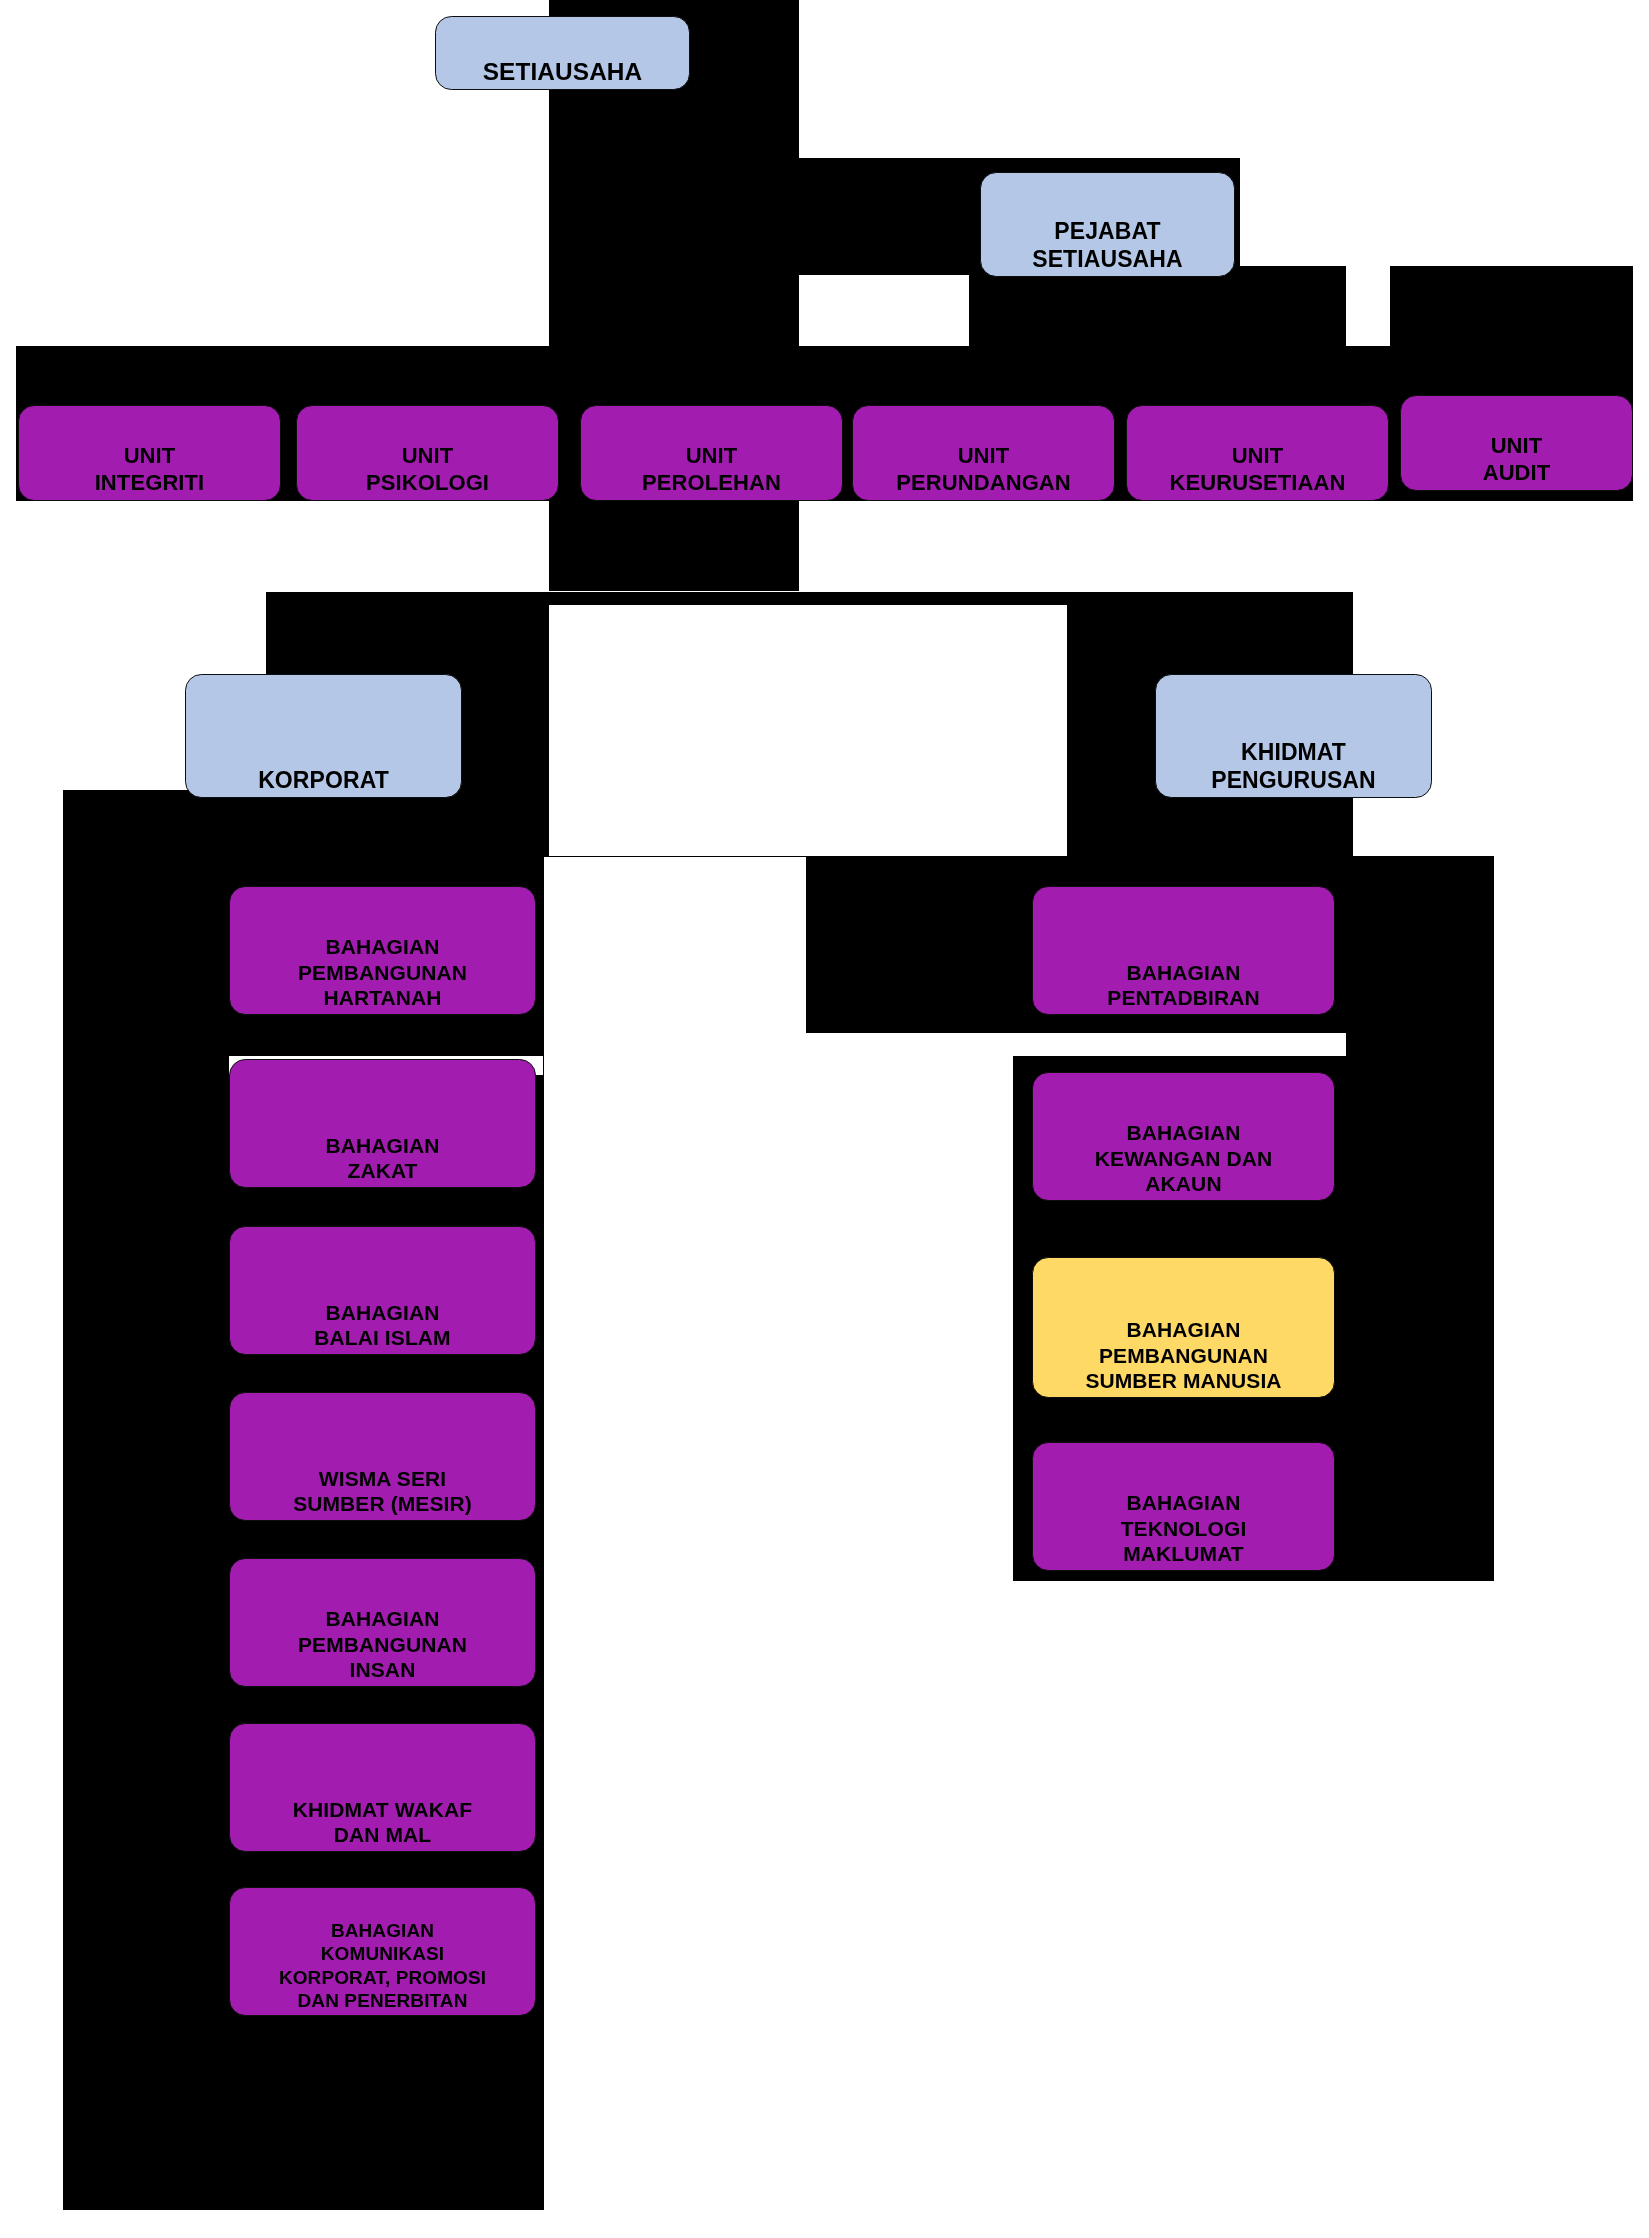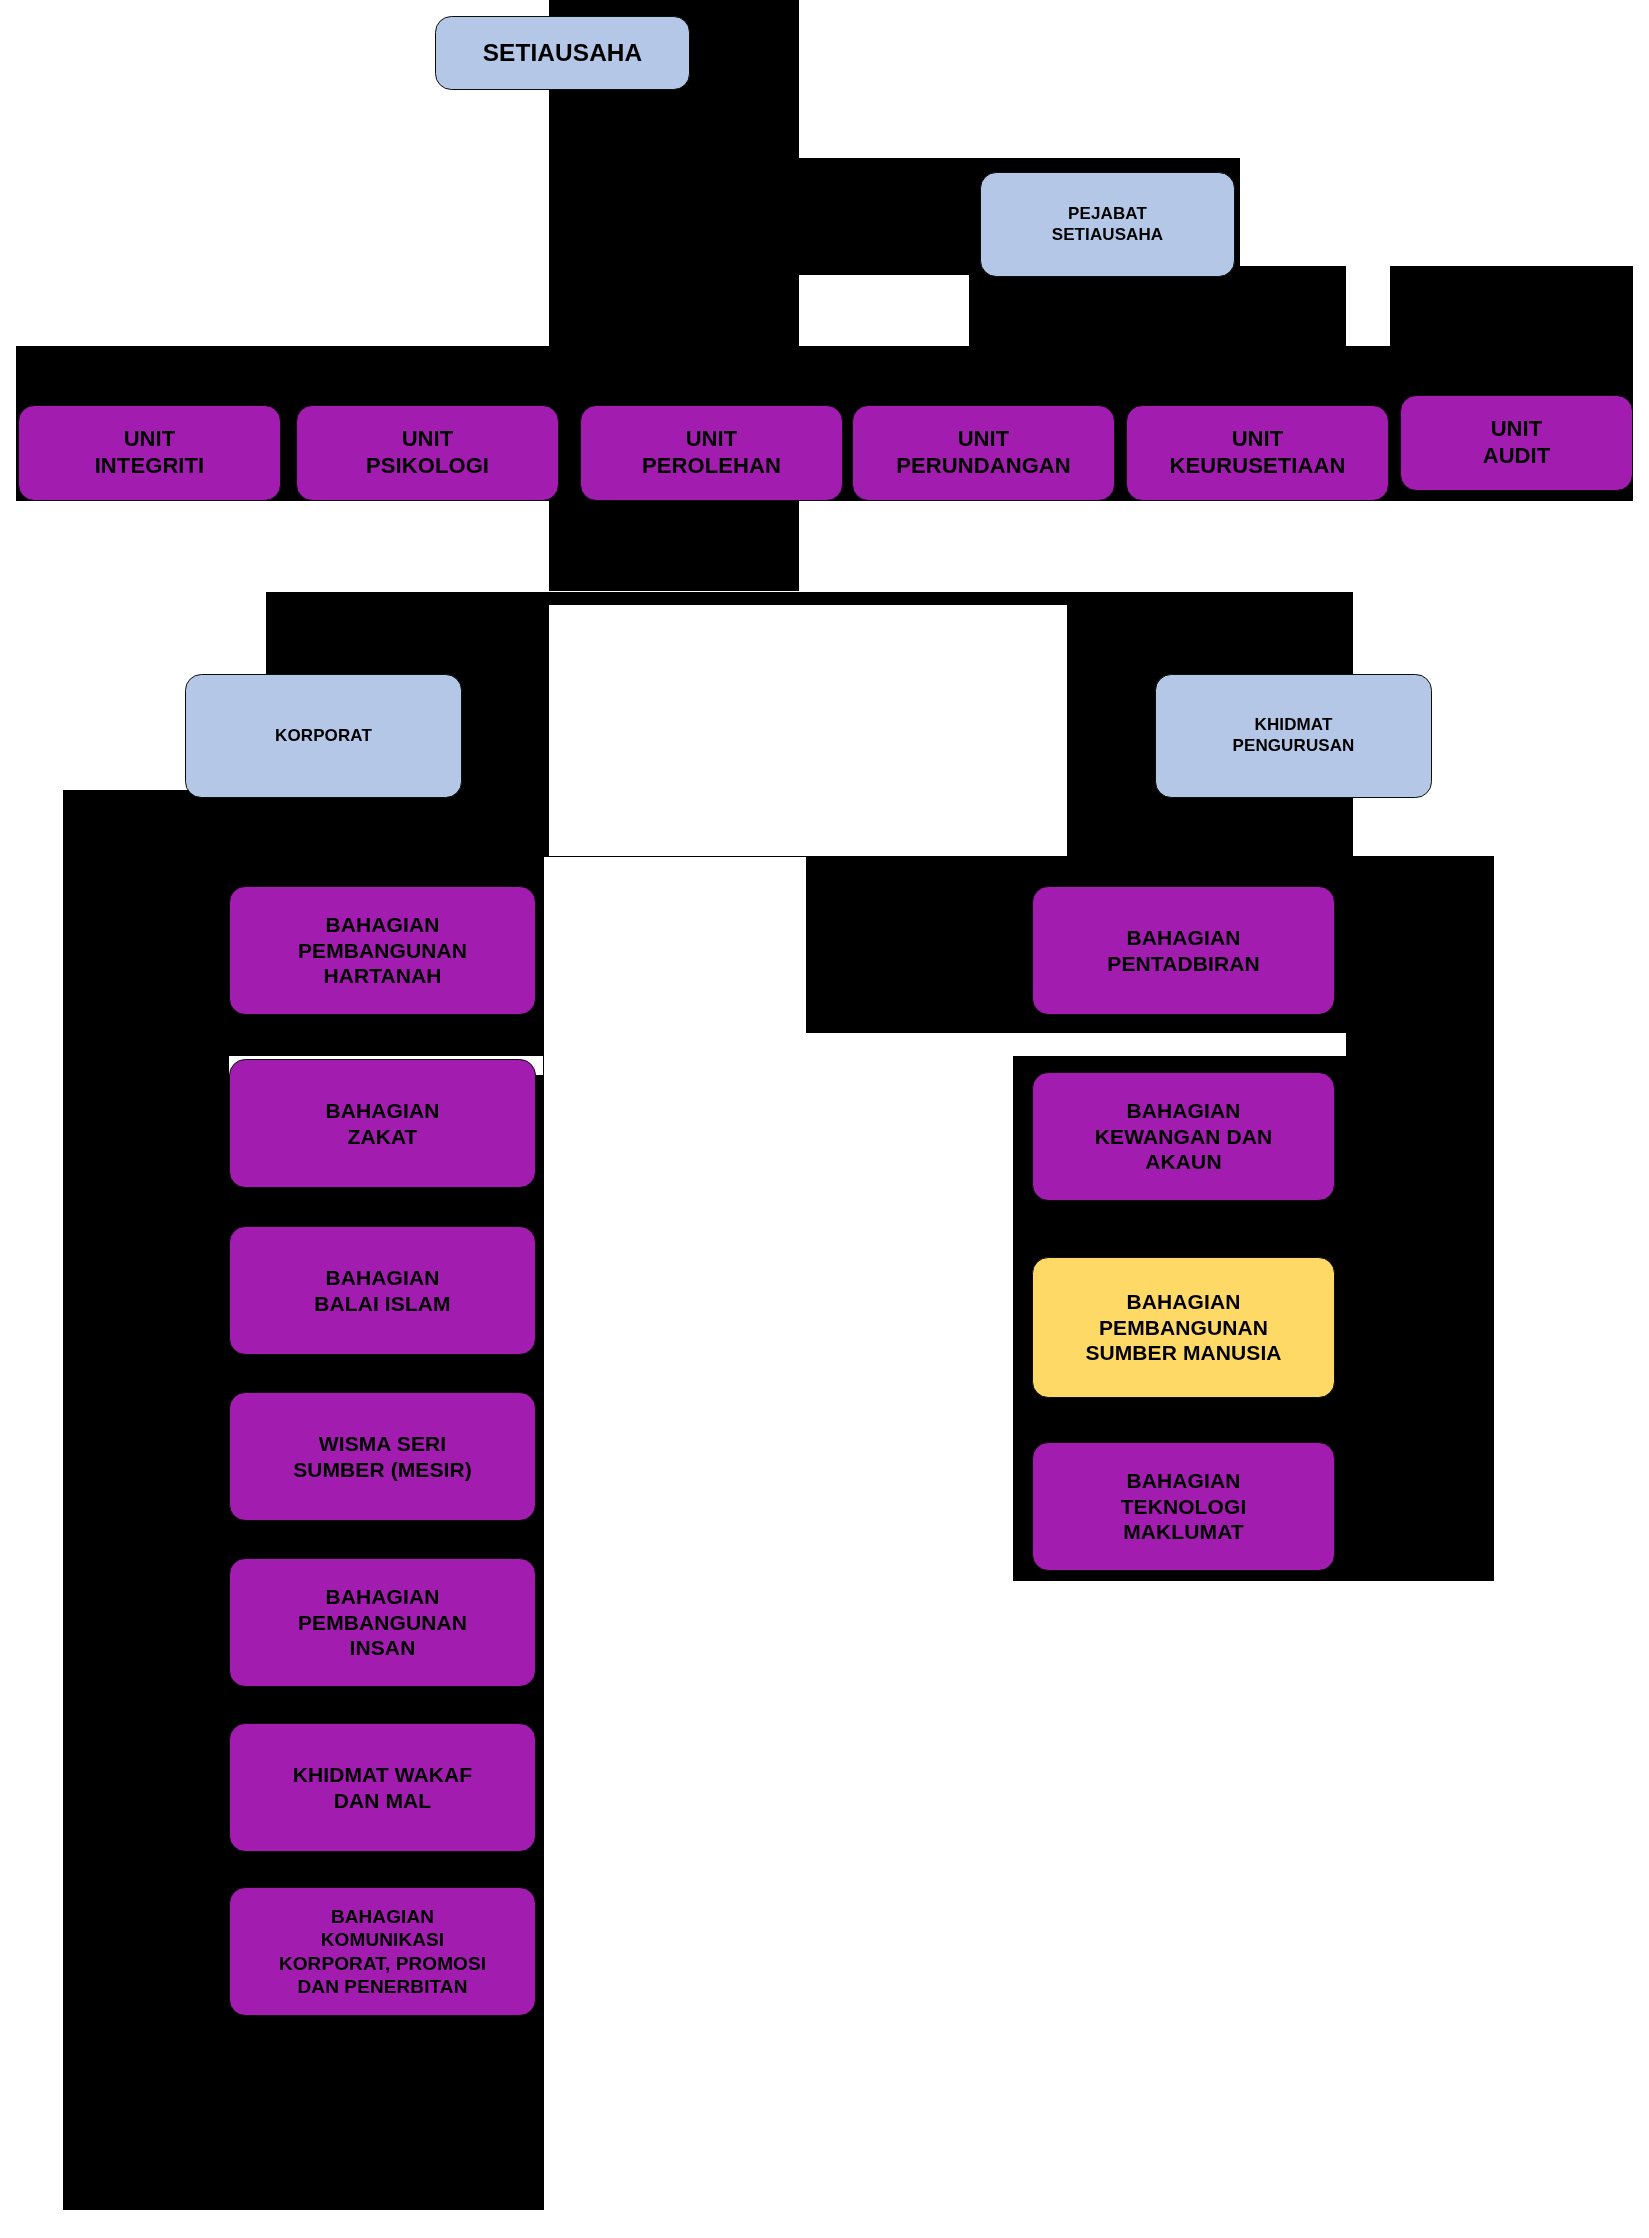--- a/index.html
+++ b/index.html
@@ -22,36 +22,36 @@
     position: absolute;
     background: #000000;
   }
   
   .node {
     position: absolute;
     box-sizing: border-box;
     border: 1.5px solid #0d0d0d;
     border-radius: 16.3px;
     display: flex;
-    align-items: center;
+    align-items: flex-end;
     justify-content: center;
     text-align: center;
     font-weight: bold;
     color: #000000;
     line-height: 1.22;
     letter-spacing: 0.1px;
     padding: 3px 7.4px;
     z-index: 5;
   }
   .node.blue   { background: #b4c7e7; }
   .node.white  { background: #a21caf; }
   .node.yellow { background: #ffd966; }
 
   .fs-xl { font-size: 24.4px; }
-  .fs-lg { font-size: 17px; }
+  .fs-lg { font-size: 23px; }
   .fs-md { font-size: 22px; }
   .fs-sm { font-size: 21px; }
   .fs-xs { font-size: 19px; }
 
   .node span { display: block; white-space: pre-line; }
 </style>
 </head>
 <body>
 
 <div id="chart">

